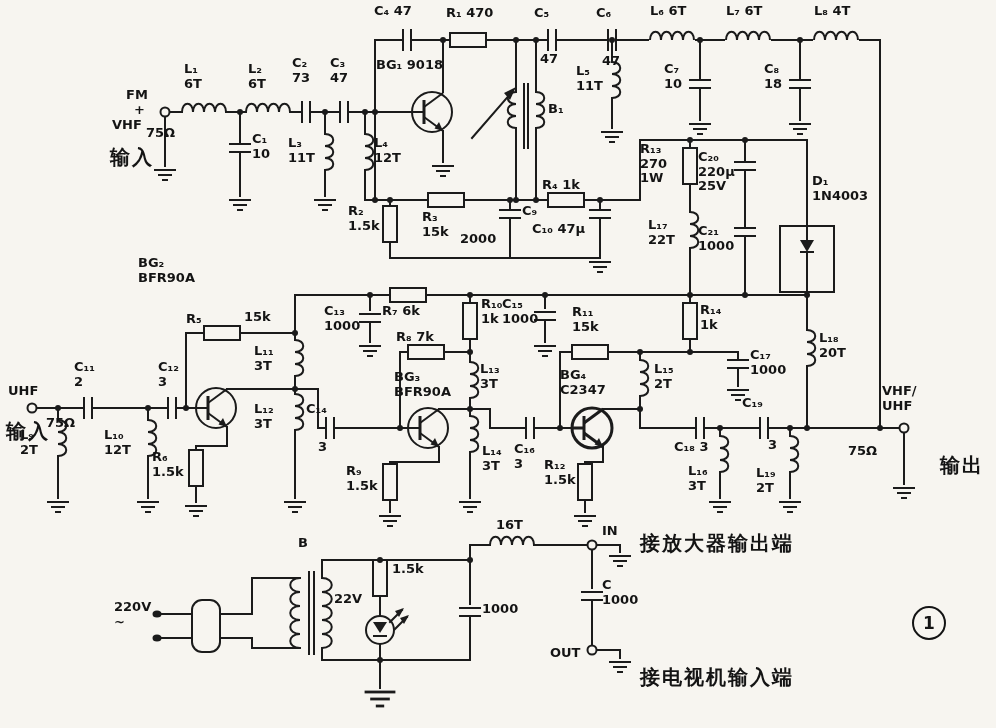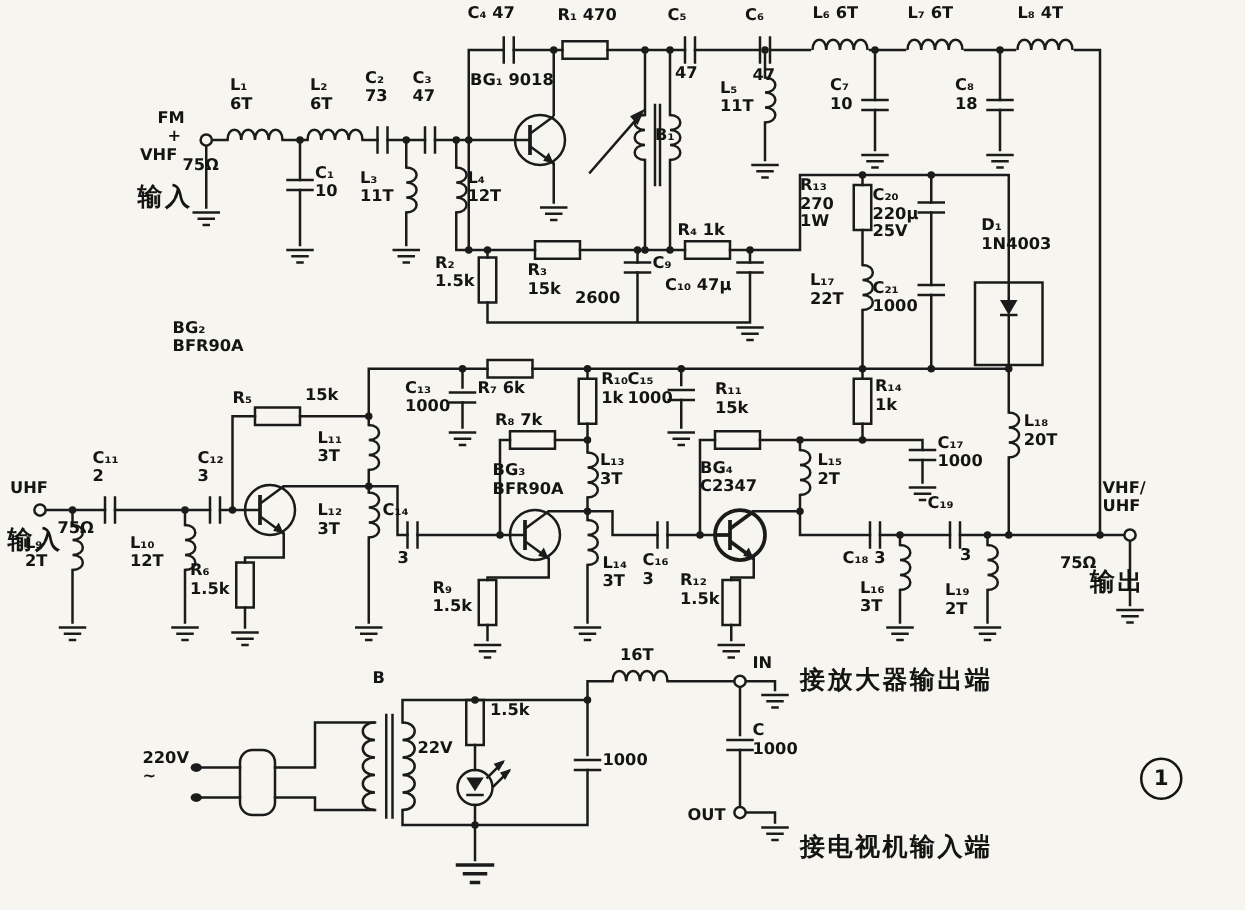--- a/index.html
+++ b/index.html
@@ -306,72 +306,72 @@
 <span class="lbl" style="left:134px;top:103px">+</span>
 <span class="lbl" style="left:112px;top:118px">VHF</span>
 <span class="lbl" style="left:146px;top:126px">75Ω</span>
 <span class="lbl note" style="left:110px;top:146px">输入</span>
 <span class="lbl" style="left:8px;top:384px">UHF</span>
 <span class="lbl" style="left:46px;top:416px">75Ω</span>
 <span class="lbl note" style="left:6px;top:420px">输入</span>
 <span class="lbl" style="left:882px;top:384px">VHF/
 UHF</span>
 <span class="lbl" style="left:848px;top:444px">75Ω</span>
-<span class="lbl note" style="left:872px;top:454px">输出</span>
+<span class="lbl note" style="left:940px;top:454px">输出</span>
 
 <span class="lbl" style="left:374px;top:4px">C₄ 47</span>
 <span class="lbl" style="left:446px;top:6px">R₁ 470</span>
 <span class="lbl" style="left:534px;top:6px">C₅</span>
 <span class="lbl" style="left:540px;top:52px">47</span>
 <span class="lbl" style="left:596px;top:6px">C₆</span>
 <span class="lbl" style="left:602px;top:54px">47</span>
 <span class="lbl" style="left:650px;top:4px">L₆ 6T</span>
 <span class="lbl" style="left:726px;top:4px">L₇ 6T</span>
 <span class="lbl" style="left:814px;top:4px">L₈ 4T</span>
 <span class="lbl" style="left:184px;top:62px">L₁
 6T</span>
 <span class="lbl" style="left:248px;top:62px">L₂
 6T</span>
 <span class="lbl" style="left:292px;top:56px">C₂
 73</span>
 <span class="lbl" style="left:330px;top:56px">C₃
 47</span>
 <span class="lbl" style="left:376px;top:58px">BG₁ 9018</span>
-<span class="lbl" style="left:524px;top:102px">B₁</span>
+<span class="lbl" style="left:548px;top:102px">B₁</span>
 <span class="lbl" style="left:576px;top:64px">L₅
 11T</span>
 <span class="lbl" style="left:664px;top:62px">C₇
 10</span>
 <span class="lbl" style="left:764px;top:62px">C₈
 18</span>
 <span class="lbl" style="left:252px;top:132px">C₁
 10</span>
 <span class="lbl" style="left:288px;top:136px">L₃
 11T</span>
 <span class="lbl" style="left:374px;top:136px">L₄
 12T</span>
 <span class="lbl" style="left:542px;top:178px">R₄ 1k</span>
 <span class="lbl" style="left:348px;top:204px">R₂
 1.5k</span>
 <span class="lbl" style="left:422px;top:210px">R₃
 15k</span>
 <span class="lbl" style="left:522px;top:204px">C₉</span>
-<span class="lbl" style="left:460px;top:232px">2600</span>
+<span class="lbl" style="left:460px;top:232px">2000</span>
 <span class="lbl" style="left:532px;top:222px">C₁₀ 47μ</span>
 <span class="lbl" style="left:640px;top:142px">R₁₃
 270
 1W</span>
 <span class="lbl" style="left:648px;top:218px">L₁₇
 22T</span>
 <span class="lbl" style="left:698px;top:150px">C₂₀
 220μ
 25V</span>
 <span class="lbl" style="left:698px;top:224px">C₂₁
 1000</span>
-<span class="lbl" style="left:785px;top:174px">D₁
+<span class="lbl" style="left:812px;top:174px">D₁
 1N4003</span>
 
 <span class="lbl" style="left:138px;top:256px">BG₂
 BFR90A</span>
 <span class="lbl" style="left:186px;top:312px">R₅</span>
 <span class="lbl" style="left:244px;top:310px">15k</span>
 <span class="lbl" style="left:74px;top:360px">C₁₁
 2</span>
 <span class="lbl" style="left:158px;top:360px">C₁₂
 3</span>

